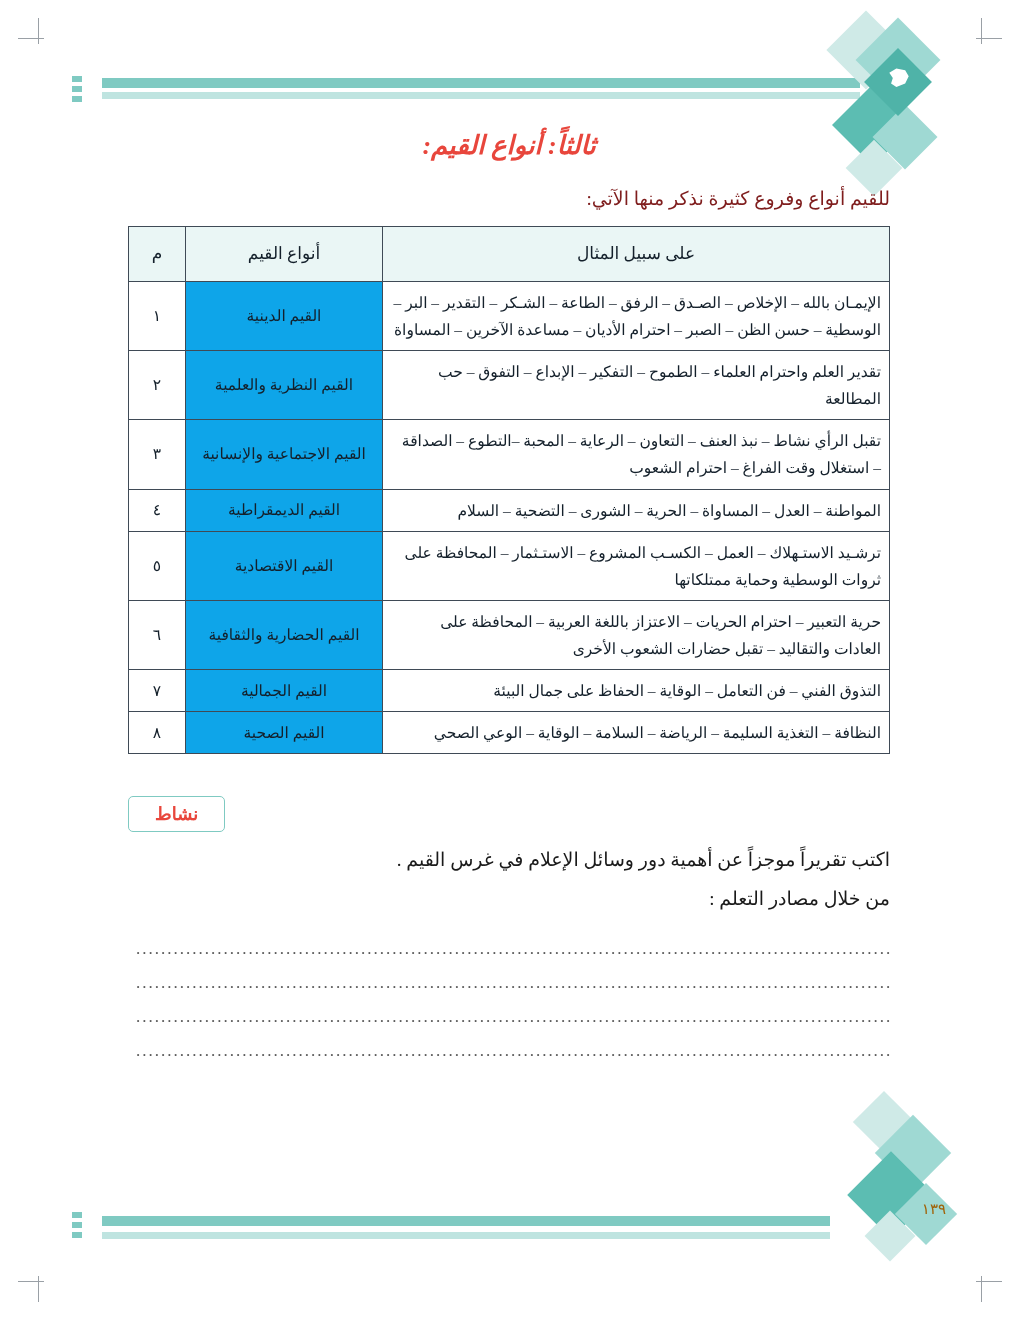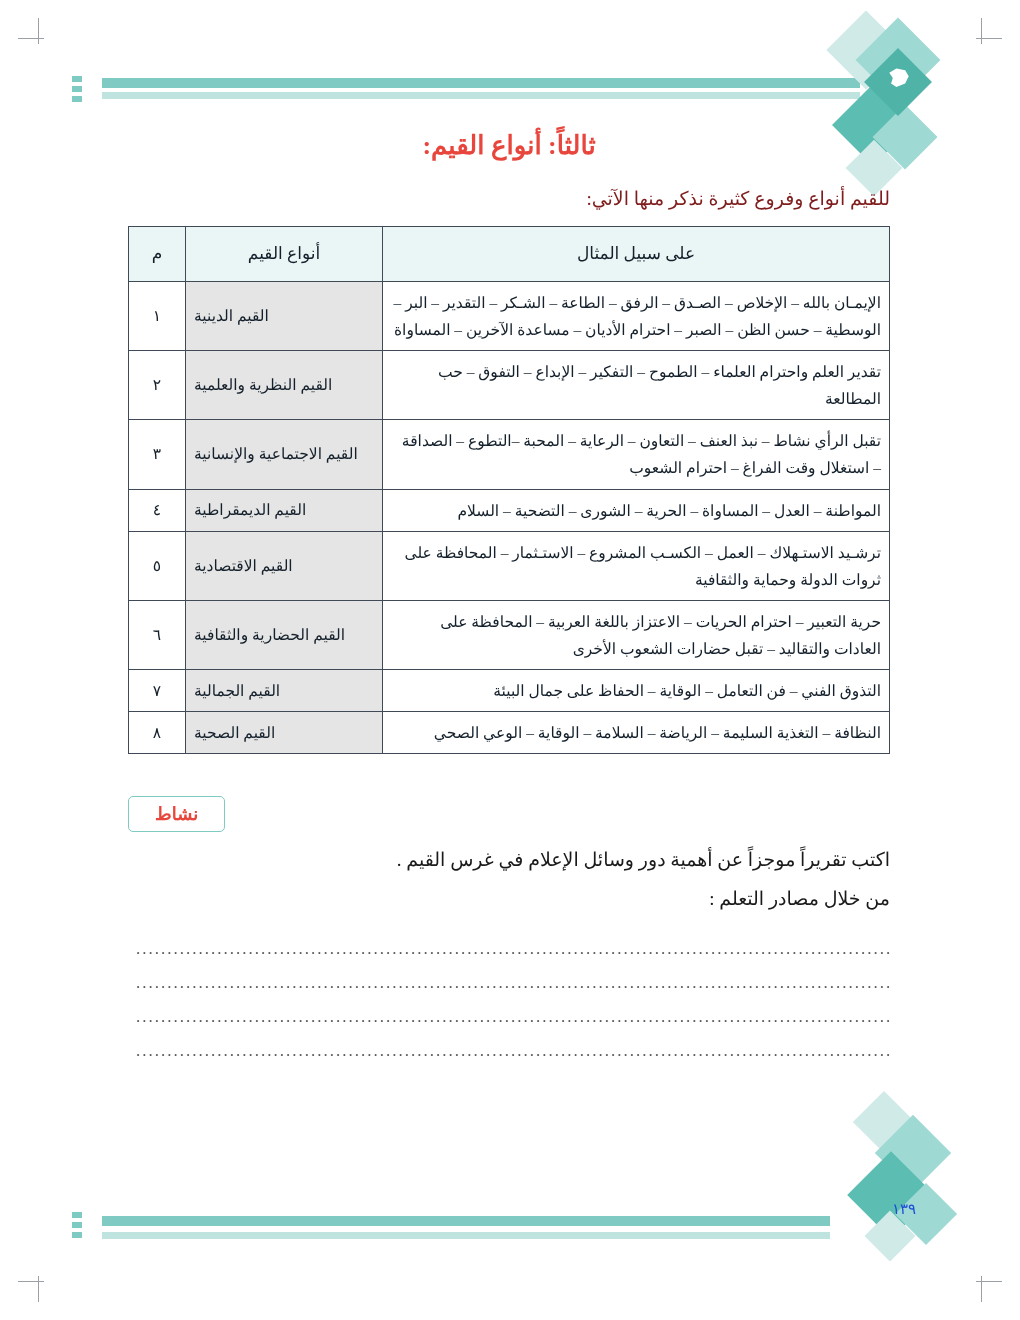--- a/index.html
+++ b/index.html
@@ -154,42 +154,43 @@
   .corner-emblem-b .sq { position: absolute; background: #5cbdb2; }
   .corner-emblem-b .sq.light { background: #9fd9d3; }
   .corner-emblem-b .sq.pale  { background: #cfeae7; }
 
   .page-number {
     position: absolute;
     bottom: 96px;
     right: 74px;
     width: 54px;
     height: 30px;
-    color: #1d4ed8;
+    color: #a16207;
     font-size: 15px;
-    text-align: left;
+    text-align: right;
     line-height: 30px;
     letter-spacing: 1px;
     z-index: 5;
   }
 
   
   .content {
     position: absolute;
     top: 120px;
     right: 130px;
     left: 128px;
   }
   h1.section-title {
     margin: 0;
     padding: 10px 0 26px 0;
     text-align: center;
     color: #e8463c;
     font-size: 26px;
     font-weight: bold;
+    font-style: italic;
   }
   p.intro {
     margin: 0 0 16px 0;
     text-align: right;
     font-size: 19px;
     color: #7f1d1d;
   }
 
   table.values-table {
     width: 100%;
@@ -206,21 +207,21 @@
     vertical-align: middle;
   }
   table.values-table thead th {
     background: #eaf6f5;
     text-align: center;
     font-weight: normal;
     font-size: 17px;
     padding: 12px 8px;
   }
   .col-num   { width: 40px;  text-align: center; }
-  .col-type  { width: 180px; text-align: left; background: #e5e5e5; }
+  .col-type  { width: 180px; text-align: center; background: #0ea5e9; }
   .col-ex    { text-align: right; line-height: 1.75; }
   td.col-num { font-size: 15px; }
   td.col-type { font-size: 16.5px; line-height: 1.7; }
 
   .activity-wrap {
     margin-top: 42px;
     text-align: left;
     font-weight: bold;
   }
   .activity-badge {
@@ -329,21 +330,21 @@
           <td class="col-ex">تقبل الرأي نشاط – نبذ العنف – التعاون – الرعاية – المحبة –التطوع – الصداقة – استغلال وقت الفراغ – احترام الشعوب</td>
           <td class="col-type">القيم الاجتماعية والإنسانية</td>
           <td class="col-num">٣</td>
         </tr>
         <tr>
           <td class="col-ex">المواطنة – العدل – المساواة – الحرية – الشورى – التضحية – السلام</td>
           <td class="col-type">القيم الديمقراطية</td>
           <td class="col-num">٤</td>
         </tr>
         <tr>
-          <td class="col-ex">ترشـيد الاستـهلاك – العمل – الكسـب المشروع – الاستـثمار – المحافظة على ثروات الدولة وحماية والثقافية</td>
+          <td class="col-ex">ترشـيد الاستـهلاك – العمل – الكسـب المشروع – الاستـثمار – المحافظة على ثروات الوسطية وحماية ممتلكاتها</td>
           <td class="col-type">القيم الاقتصادية</td>
           <td class="col-num">٥</td>
         </tr>
         <tr>
           <td class="col-ex">حرية التعبير – احترام الحريات – الاعتزاز باللغة العربية – المحافظة على العادات والتقاليد – تقبل حضارات الشعوب الأخرى</td>
           <td class="col-type">القيم الحضارية والثقافية</td>
           <td class="col-num">٦</td>
         </tr>
         <tr>
           <td class="col-ex">التذوق الفني – فن التعامل – الوقاية – الحفاظ على جمال البيئة</td>

